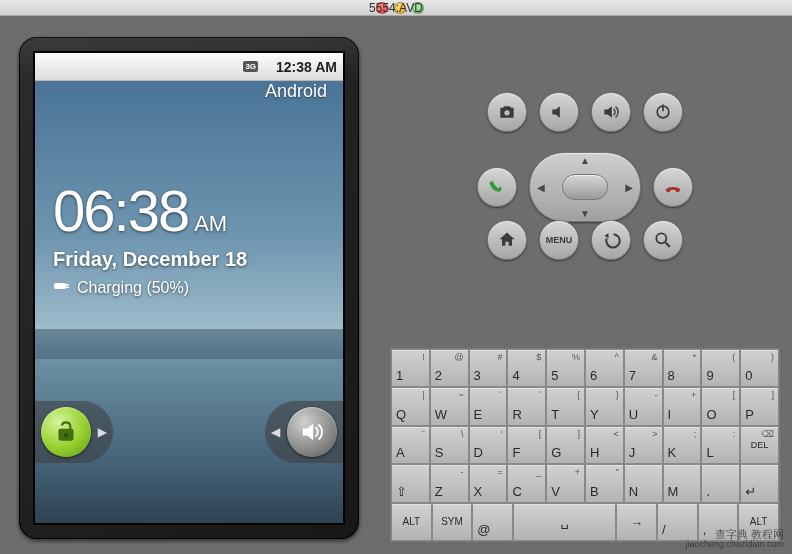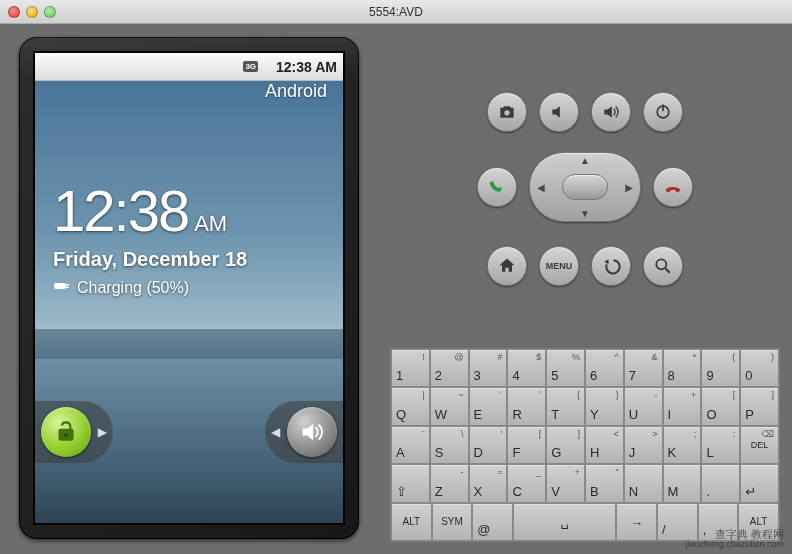--- a/index.html
+++ b/index.html
@@ -1,19 +1,19 @@
 <!DOCTYPE html>
 <html><head>
 <meta charset="utf-8">
 <style>
 * { box-sizing: border-box; margin: 0; padding: 0; font-family: "Lucida Grande", Arial, sans-serif; }
 body { width: 792px; height: 554px; overflow: hidden; background: #6d6d6d; position: relative; }
 
 
-.titlebar { height: 24px; background: linear-gradient(#e8e8e8,#cfcfcf); border-bottom: 1px solid #aaa; display: flex; align-items: center; position: relative; }
+.titlebar { height: 16px; background: linear-gradient(#e8e8e8,#cfcfcf); border-bottom: 1px solid #aaa; display: flex; align-items: center; position: relative; justify-content: center; }
 .traffic { display: flex; gap: 6px; margin-left: 8px; }
 .tl { width: 12px; height: 12px; border-radius: 50%; border: 1px solid rgba(0,0,0,.25); }
 .tl.red { background: radial-gradient(circle at 40% 35%, #ff8a80, #e33e32); }
 .tl.yel { background: radial-gradient(circle at 40% 35%, #ffe08a, #e1a800); }
 .tl.grn { background: radial-gradient(circle at 40% 35%, #b6edb0, #62c454); }
 .title { position: absolute; left: 0; right: 0; text-align: center; font-size: 12px; color: #333; }
 
 .workarea { position: absolute; top: 22px; left: 0; right: 0; bottom: 0; display: flex; }
 
 
@@ -57,21 +57,21 @@
 .toprows { position:absolute; top:70px; left:0; right:0; }
 .ctrl-cluster { position:absolute; top:130px; left:0; right:0; display:flex; justify-content:center; align-items:center; gap:12px; }
 .dpad { width:112px; height:70px; position:relative; }
 .dpad-body { position:absolute; inset:0; border-radius:35px; background: linear-gradient(#cfcfcf,#a0a0a0); border:1px solid #777; box-shadow: inset 0 1px 1px rgba(255,255,255,.6), 0 1px 2px rgba(0,0,0,.5);}
 .dpad-center { position:absolute; left:50%; top:50%; transform:translate(-50%,-50%); width:46px; height:26px; border-radius:14px; background: linear-gradient(#d7d7d7,#999); border:1px solid #777; box-shadow: inset 0 1px 1px rgba(255,255,255,.7);}
 .dpad .tri { position:absolute; color:#464646; font-size:10px; }
 .dpad .up { left:50%; top:3px; transform:translateX(-50%);} 
 .dpad .dn { left:50%; bottom:3px; transform:translateX(-50%);} 
 .dpad .lf { left:8px; top:50%; transform:translateY(-50%);} 
 .dpad .rt { right:8px; top:50%; transform:translateY(-50%);} 
-.row3 { position:absolute; top:224px; left:0; right:0; }
+.row3 { position:absolute; top:198px; left:0; right:0; }
 
 
 .kbd { position:absolute; top:326px; left:12px; right:12px; bottom:12px; background: linear-gradient(#c2c2c2,#a9a9a9); border:1px solid #7a7a7a; display:flex; flex-direction:column; box-shadow: inset 0 1px 0 rgba(255,255,255,.3);}
 .krow { display:flex; flex:1; }
 .key { flex:1; border:1px solid #888; background: linear-gradient(#d1d1d1,#b3b3b3); position:relative; font-size:13px; color:#2a2a2a; cursor:pointer; display:flex; align-items:flex-end; justify-content:flex-start; padding:3px 4px; box-shadow: inset 0 1px 0 rgba(255,255,255,.4);}
 .key .sub { position:absolute; top:2px; right:4px; font-size:9px; color:#555; }
 .key.wide { flex:3.05; align-items:center; justify-content:center; }
 .key.small-label { font-size:10px; align-items:center; justify-content:center; font-weight:normal;}
 
 .watermark { position:absolute; right:8px; bottom:4px; font-size:11px; color:rgba(40,40,40,.7); text-align:right; line-height:1.1;}
@@ -109,21 +109,21 @@
               </svg>
           </span>
           <span>12:38 AM</span>
         </div>
         <div class="wall">
           <div class="sky"></div>
             <div class="mount"></div>
             <div class="water"></div>
           <div class="brand">Android</div>
           <div class="clock">
-            <div><span class="big">12:38</span><span class="ampm">AM</span></div>
+            <div><span class="big">06:38</span><span class="ampm">AM</span></div>
             <div class="datestr">Friday, December 18</div>
             <div class="charge">
               <span>
                 <svg width="18" height="14" viewBox="0 0 18 14">
                     <rect x="1" y="4" width="12" height="6" rx="2" fill="#fff"></rect>
                     <rect x="13" y="5" width="3" height="1.5" fill="#fff"></rect>
                     <rect x="13" y="7.5" width="3" height="1.5" fill="#fff"></rect>
                   </svg>
               </span>
               <span>Charging (50%)</span>

